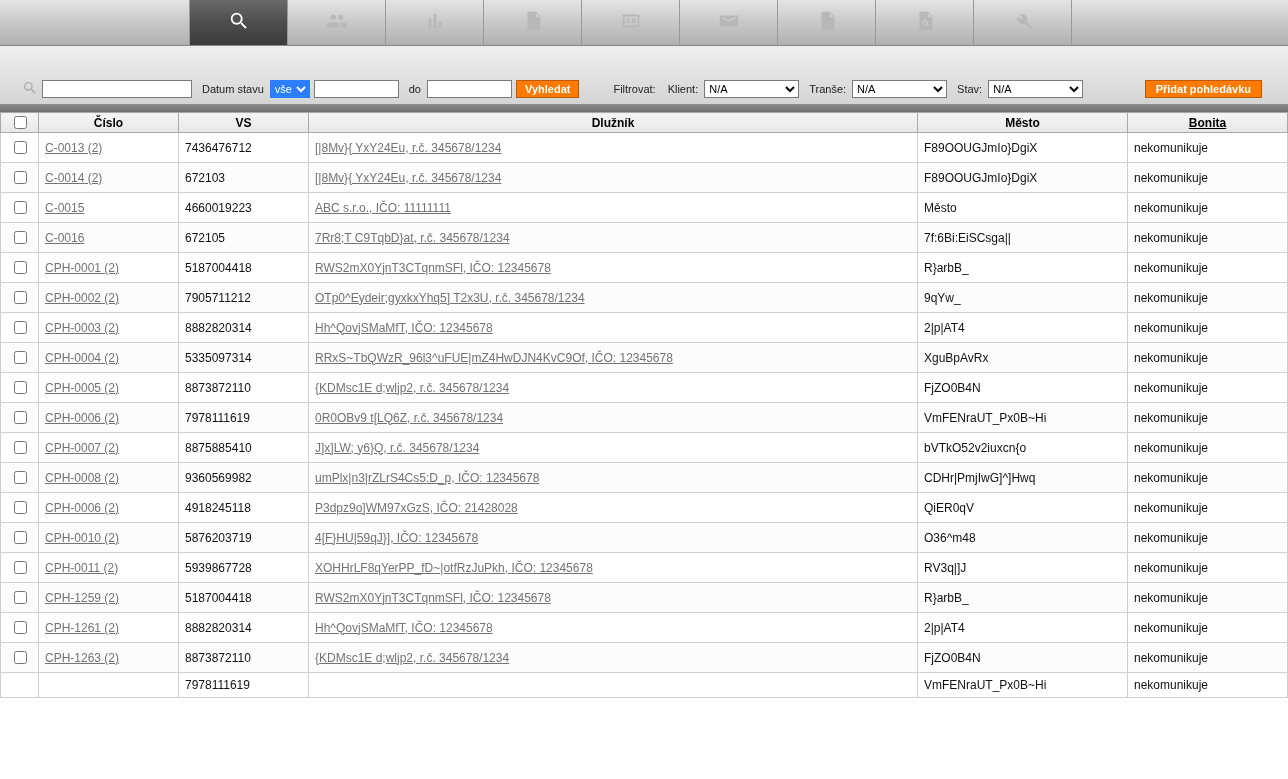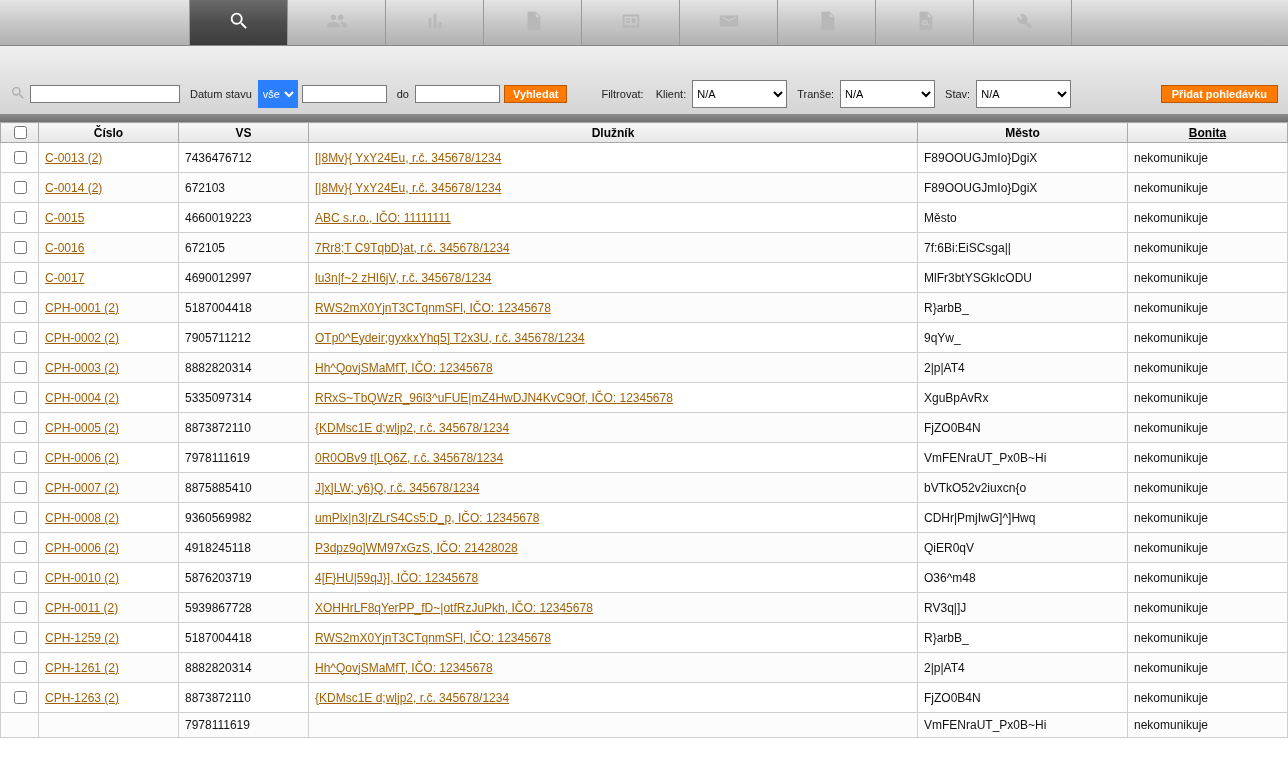--- a/index.html
+++ b/index.html
@@ -37,36 +37,37 @@
 .topnav .tab.active svg { fill: #fff; }
 
 
 .filterbar-wrap {
   background: linear-gradient(to bottom, #efefef 0%, #d4d4d4 100%);
   padding-top: 30px; 
 }
 .filterbar {
   display: flex;
   align-items: center;
-  padding: 4px 10px 6px 10px;
+  padding: 4px 26px 6px 10px;
   gap: 4px;
   font-size: 11px;
   color: #222;
   flex-wrap: nowrap;
+  margin-left: 12px;
 }
 .filterbar .search-icon svg { width: 16px; height: 16px; fill: #aaa; }
 .filterbar input[type=text] {
   height: 18px;
   border: 1px solid #7a7a7a;
   font-size: 11px;
   padding: 0 2px;
   background: #fff;
 }
 .filterbar select {
-  height: 28px;
+  height: 18px;
   font-size: 11px;
   border: 1px solid #7a7a7a;
   background: #fff;
 }
 .filterbar .sel-vse {
   background: #2b7fff;
   color: #fff;
   border: 1px solid #2b7fff;
 }
 .filterbar label { margin: 0 2px 0 6px; }
@@ -121,21 +122,21 @@
 table.main td.cb input, table.main th.cb input {
   width: 13px; height: 13px;
 }
 .col-cislo { width: 140px; }
 .col-vs    { width: 130px; }
 .col-dluz  { }
 .col-mesto { width: 210px; }
 .col-bon   { width: 160px; text-decoration: underline; }
 td .linklike {
   text-decoration: underline;
-  color: #a16207;
+  color: #737373;
   cursor: pointer;
 }
 tr:nth-child(even) td { background: #fcfcfc; }
 
 </style>
 </head>
 <body>
 
 <div class="topnav">
   <div class="spacer-left"></div>
@@ -282,28 +283,20 @@
       <tr>
         <td class="cb"><input type="checkbox" style=""></td>
         <td><span class="linklike">C-0016</span></td>
         <td>672105</td>
         <td><span class="linklike">7Rr8;T C9TqbD}at, r.č. 345678/1234</span></td>
         <td>7f:6Bi:EiSCsga||</td>
         <td>nekomunikuje</td>
       </tr>
       <tr>
         <td class="cb"><input type="checkbox" style=""></td>
-        <td><span class="linklike">C-0017</span></td>
-        <td>4690012997</td>
-        <td><span class="linklike">lu3n|f~2 zHI6jV, r.č. 345678/1234</span></td>
-        <td>MlFr3btYSGkIcODU</td>
-        <td>nekomunikuje</td>
-      </tr>
-      <tr>
-        <td class="cb"><input type="checkbox" style=""></td>
         <td><span class="linklike">CPH-0001 (2)</span></td>
         <td>5187004418</td>
         <td><span class="linklike">RWS2mX0YjnT3CTqnmSFl, IČO: 12345678</span></td>
         <td>R}arbB_</td>
         <td>nekomunikuje</td>
       </tr>
       <tr>
         <td class="cb"><input type="checkbox" style=""></td>
         <td><span class="linklike">CPH-0002 (2)</span></td>
         <td>7905711212</td>

